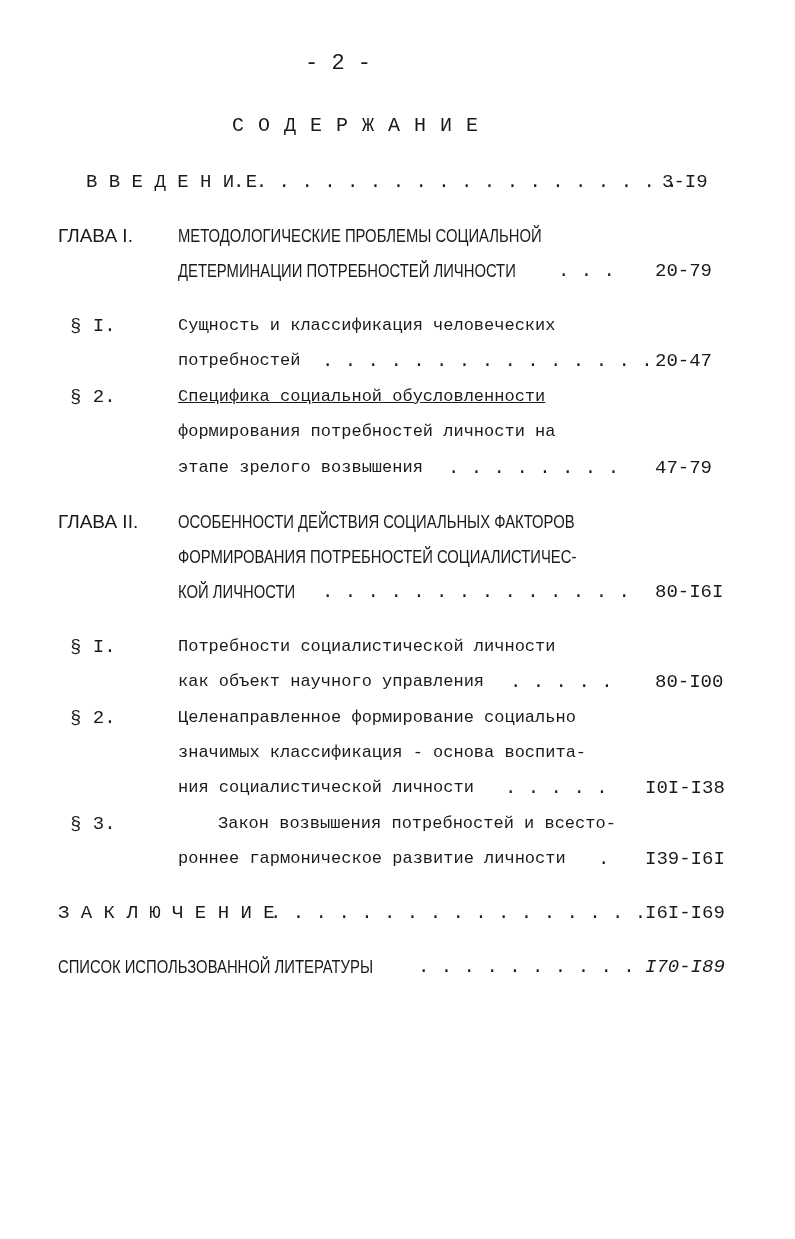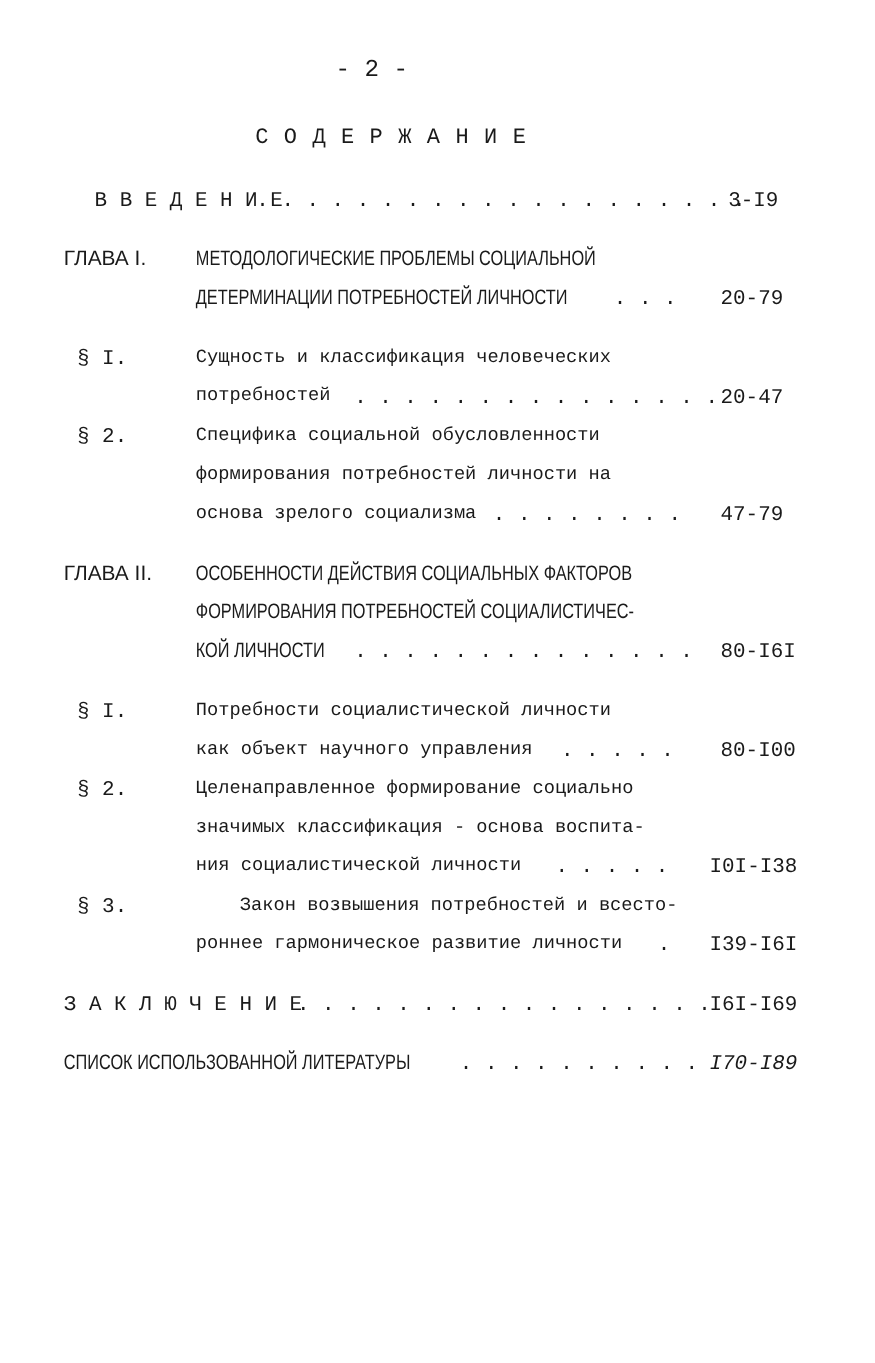--- a/index.html
+++ b/index.html
@@ -39,23 +39,23 @@
   <div>
     <div class="t" style="left:70px; top:314px;">§ I.</div>
     <div class="t" style="left:178px; top:314px; font-size:17px;">Сущность и классификация человеческих</div>
     <div class="t" style="left:178px; top:349px; font-size:17px;">потребностей</div>
     <div class="t" style="left:322px; top:349px;">. . . . . . . . . . . . . . .</div>
     <div class="pg" style="left:655px; top:349px;">20-47</div>
   </div>
 
   <div>
     <div class="t" style="left:70px; top:385px;">§ 2.</div>
-    <div class="t" style="left:178px; top:385px; font-size:17px;">Специфика социальной обусловленности</div>
+    <div class="t" style="left:178px; top:385px; font-size:17px;text-decoration:underline;">Специфика социальной обусловленности</div>
     <div class="t" style="left:178px; top:420px; font-size:17px;">формирования потребностей личности на</div>
-    <div class="t" style="left:178px; top:456px; font-size:17px;">основа зрелого социализма</div>
+    <div class="t" style="left:178px; top:456px; font-size:17px;">этапе зрелого возвышения</div>
     <div class="t" style="left:448px; top:456px;">. . . . . . . .</div>
     <div class="pg" style="left:655px; top:456px;">47-79</div>
   </div>
 
   <div>
     <div class="t caps" style="left:58px; top:510px;">ГЛАВА II.</div>
     <div class="t caps" style="left:178px; top:510px; transform:scaleX(0.78);">ОСОБЕННОСТИ ДЕЙСТВИЯ СОЦИАЛЬНЫХ ФАКТОРОВ</div>
     <div class="t caps" style="left:178px; top:545px; transform:scaleX(0.78);">ФОРМИРОВАНИЯ ПОТРЕБНОСТЕЙ СОЦИАЛИСТИЧЕС-</div>
     <div class="t caps" style="left:178px; top:580px; transform:scaleX(0.78);">КОЙ ЛИЧНОСТИ</div>
     <div class="t" style="left:322px; top:580px;">. . . . . . . . . . . . . .</div>

